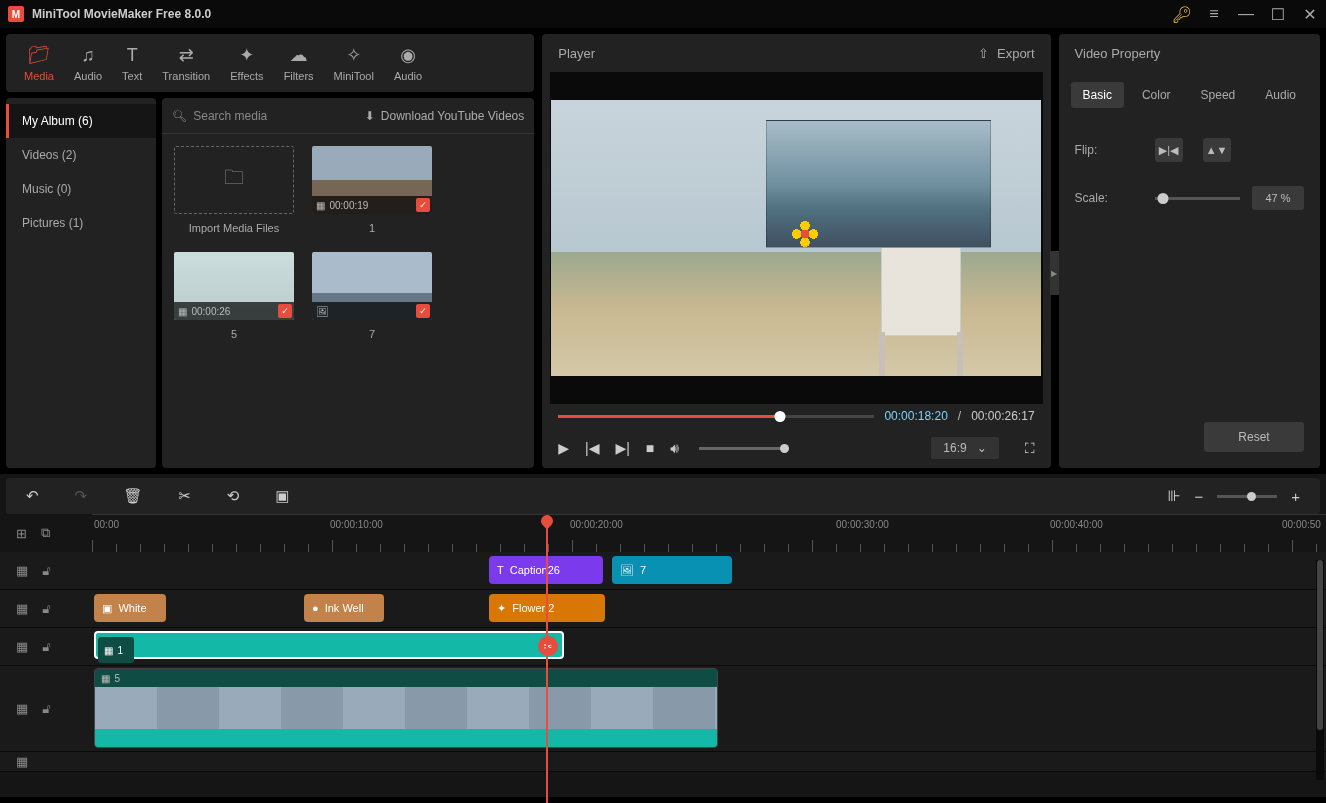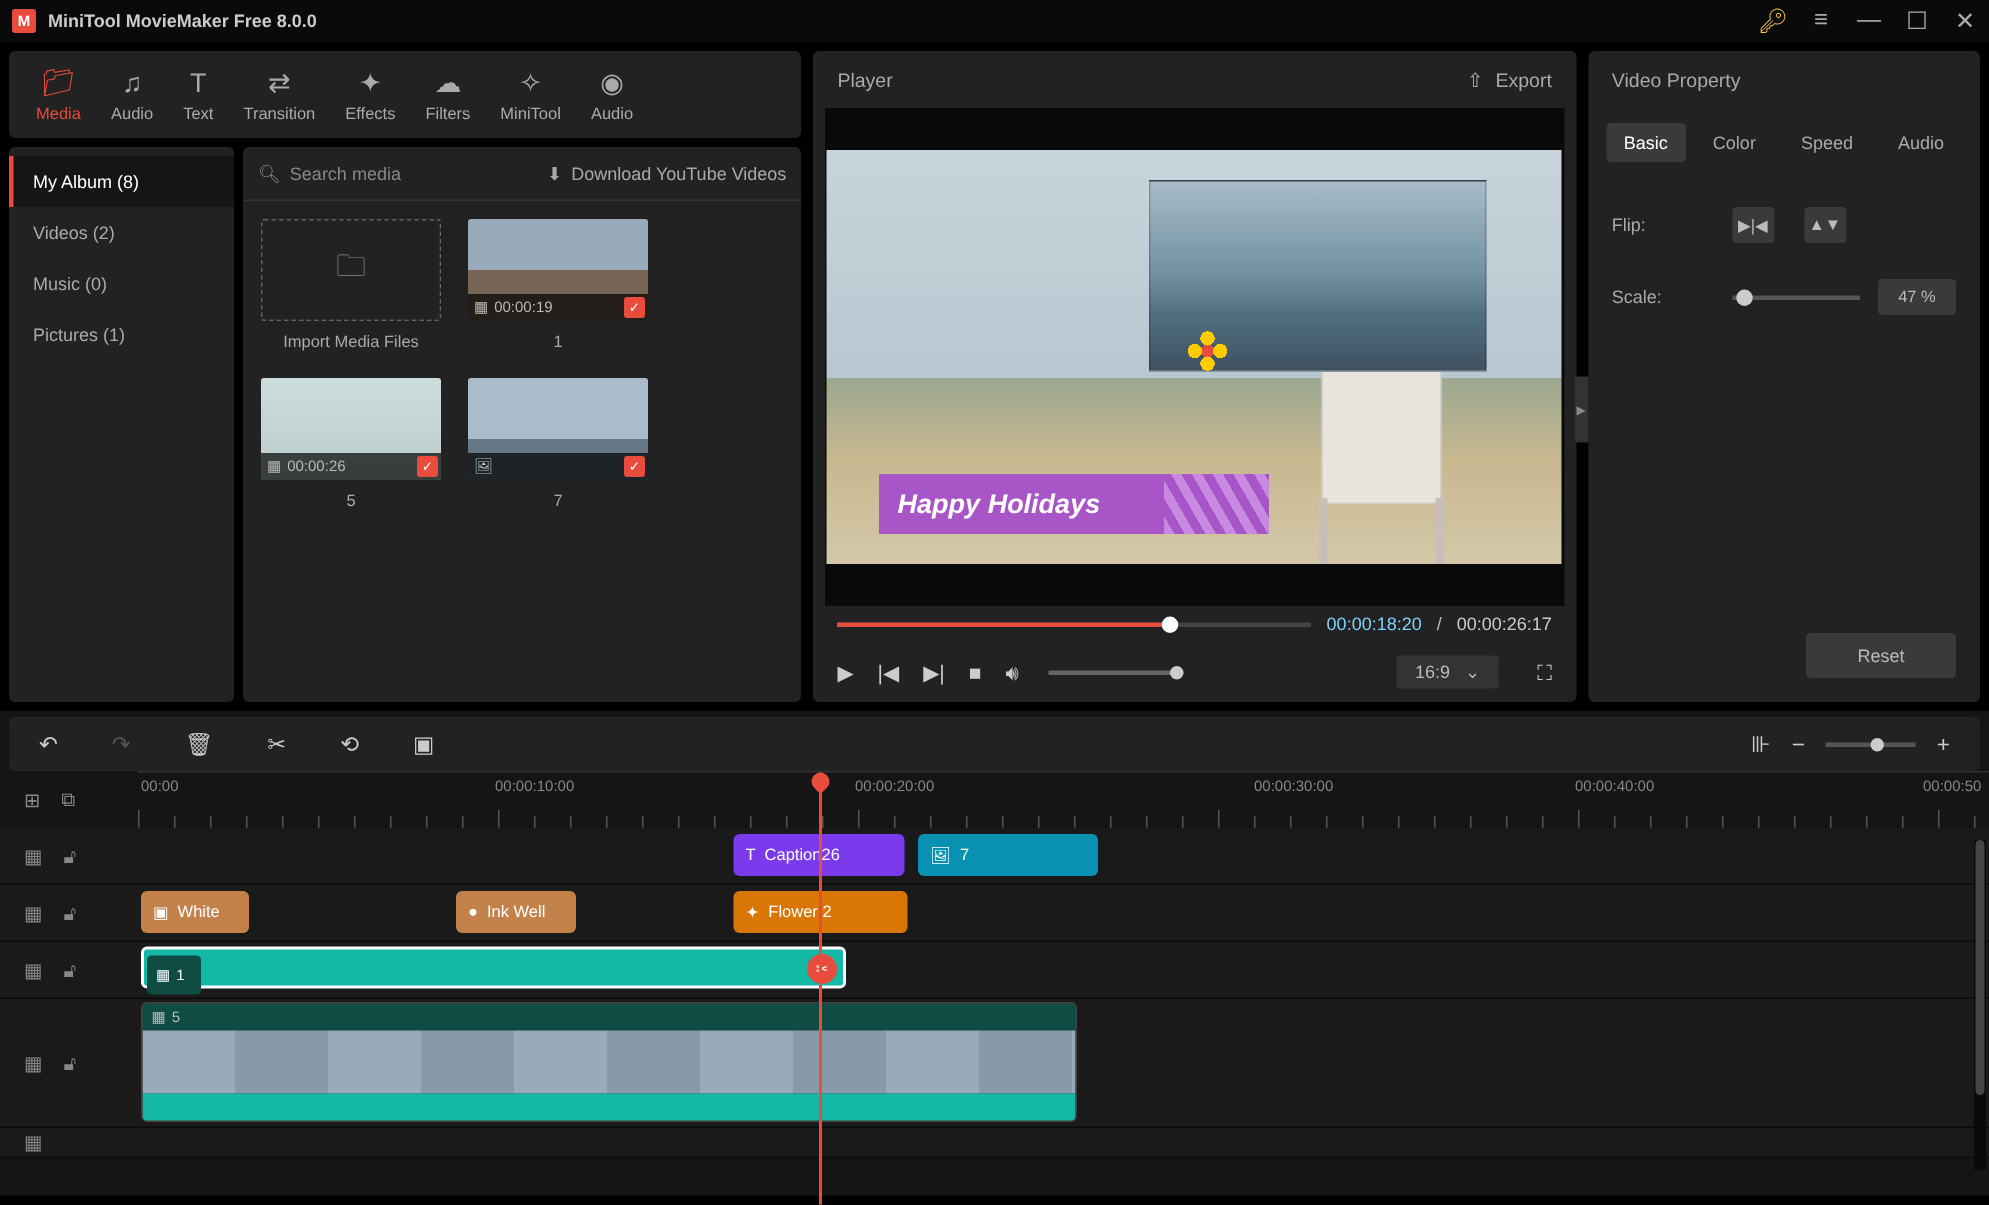--- a/index.html
+++ b/index.html
@@ -151,21 +151,21 @@
           <div class="tool-icon">✧</div>
           <span>MiniTool</span>
         </div>
       <div class="tool-item">
           <div class="tool-icon">◉</div>
           <span>Audio</span>
         </div>
     </div>
     <div class="content-row">
       <div class="sidebar">
-        <div class="sb-item active">My Album (8)</div>
+        <div class="sb-item active">My Album (6)</div>
         <div class="sb-item">Videos (2)</div>
         <div class="sb-item">Music (0)</div>
         <div class="sb-item">Pictures (1)</div>
       </div>
       <div class="media-area">
         <div class="media-header">
           <div class="search-box">
               <span>🔍︎</span>
               <span>Search media</span>
             </div>
@@ -225,23 +225,20 @@
     </div>
     <div class="preview">
       <div class="preview-canvas">
         <div class="lifeguard">
             <div class="lg-roof"></div>
             <div class="lg-tower"></div>
             <div class="lg-legs"></div>
           </div>
         <div class="pip"></div>
         <div class="flower"></div>
-        <div class="caption-banner">
-            <span>Happy Holidays</span>
-          </div>
       </div>
     </div>
     <div class="prog-row">
       <div class="prog-bar">
           <div class="prog-fill"></div>
           <div class="prog-thumb"></div>
         </div>
       <span class="time-cur">00:00:18:20</span>
       <span>/</span>
       <span class="time-tot">00:00:26:17</span>

